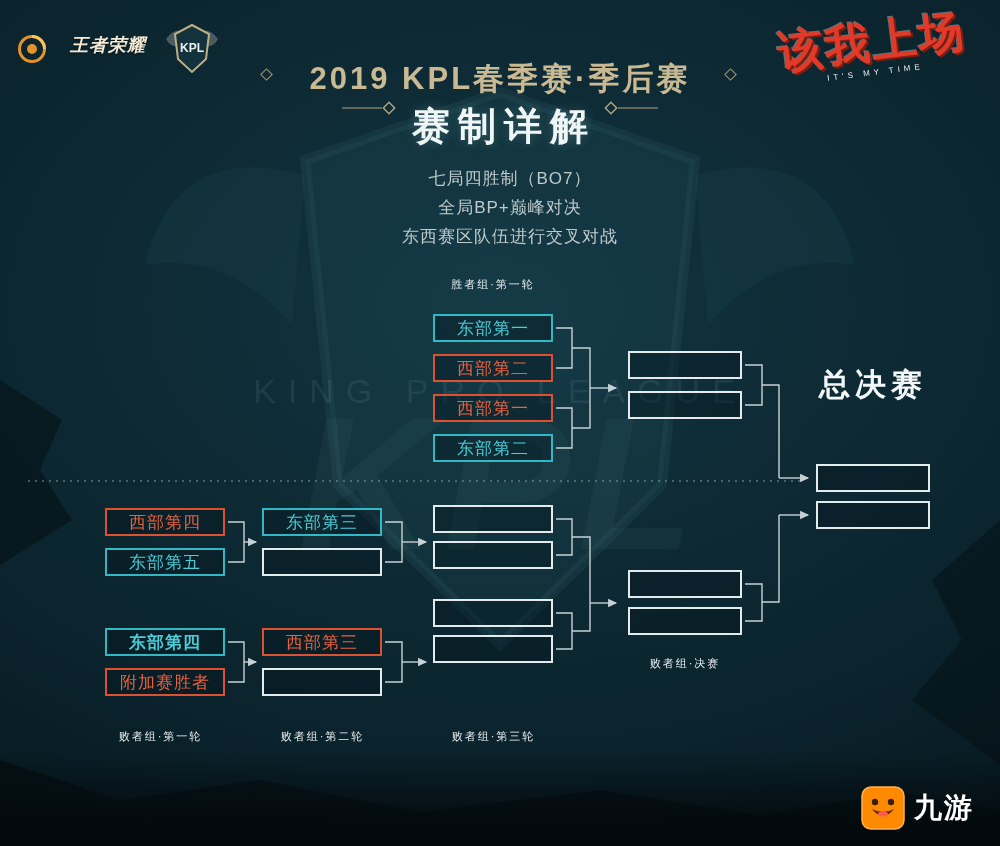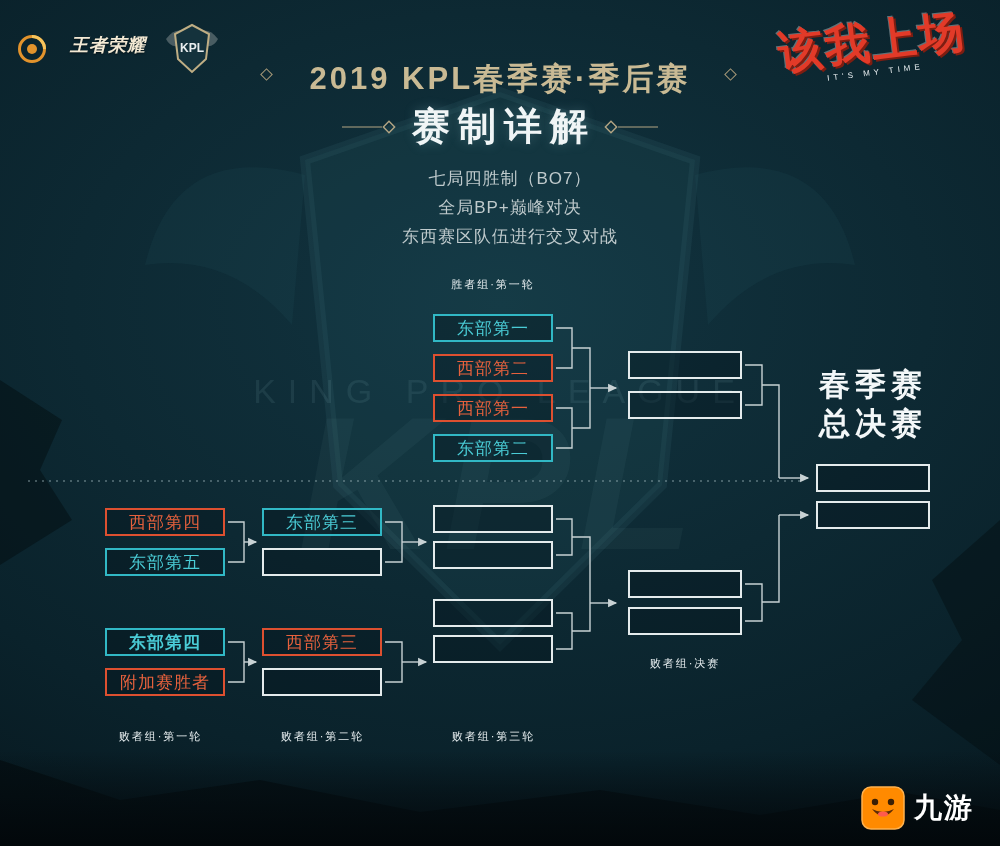--- a/index.html
+++ b/index.html
@@ -26,21 +26,21 @@
     text-shadow:0 1px 2px rgba(0,0,0,0.6); }
   .slogan { position:absolute; right:34px; top:12px; transform:rotate(-7deg); text-align:center; z-index:3; }
   .slogan-main { font-family:"DejaVu Serif","Liberation Serif",serif; font-size:45px; font-weight:900;
     color:#e23a28; letter-spacing:2px; text-shadow:2px 2px 0 #7e1d11, -1px -1px 0 rgba(255,255,255,0.35); }
   .slogan-sub { font-size:8px; color:#e8eef0; letter-spacing:4px; margin-top:-4px; }
 
   .title { position:absolute; top:58px; left:0; width:100%; text-align:center; z-index:3;
     font-size:31px; font-weight:bold; letter-spacing:3px; color:#c9ba94; }
   .t-diamond { position:absolute; width:9px; height:9px; border:1.5px solid #a89a79; transform:rotate(45deg); z-index:3; }
   .subtitle-row { position:absolute; top:101px; left:0; width:100%; display:flex; justify-content:center;
-    align-items:center; gap:16px; z-index:3; }
+    gap:16px; z-index:3; }
   .subtitle { font-size:38px; font-weight:bold; color:#f0f5f6; letter-spacing:8px; margin-right:-8px;
     text-shadow:0 0 12px rgba(160,220,230,0.25); }
   .rules { position:absolute; top:164px; left:0; width:100%; text-align:center; z-index:3;
     font-size:17px; line-height:29px; color:#bfcacc; letter-spacing:1px;padding-left:20px; }
 
   
   .lbl { position:absolute; z-index:2; color:#e6edef; font-size:11px; letter-spacing:2px; text-align:center; }
 
   .grand-title { position:absolute; left:797px; top:365px; width:152px; text-align:center; z-index:2;
     color:#f3f7f8; font-size:31px; font-weight:bold; line-height:39px; letter-spacing:5px; }
@@ -156,21 +156,20 @@
     <div>东西赛区队伍进行交叉对战</div>
   </div>
 
   <div class="lbl" style="left:403px; top:277px; width:180px;">胜者组·第一轮</div>
   <div class="lbl" style="left:600px; top:656px; width:170px;">败者组·决赛</div>
   <div class="lbl" style="left:88px;  top:729px; width:145px;">败者组·第一轮</div>
   <div class="lbl" style="left:250px; top:729px; width:145px;">败者组·第二轮</div>
   <div class="lbl" style="left:421px; top:729px; width:145px;">败者组·第三轮</div>
 
   <div class="grand-title">
-    <div>春季赛</div>
     <div>总决赛</div>
   </div>
 
   <div class="box teal" style="left:433px; top:314px;">东部第一</div>
   <div class="box red" style="left:433px; top:354px;">西部第二</div>
   <div class="box red" style="left:433px; top:394px;">西部第一</div>
   <div class="box teal" style="left:433px; top:434px;">东部第二</div>
 
   <div class="box w114" style="left:628px; top:351px;"></div>
   <div class="box w114" style="left:628px; top:391px;"></div>

